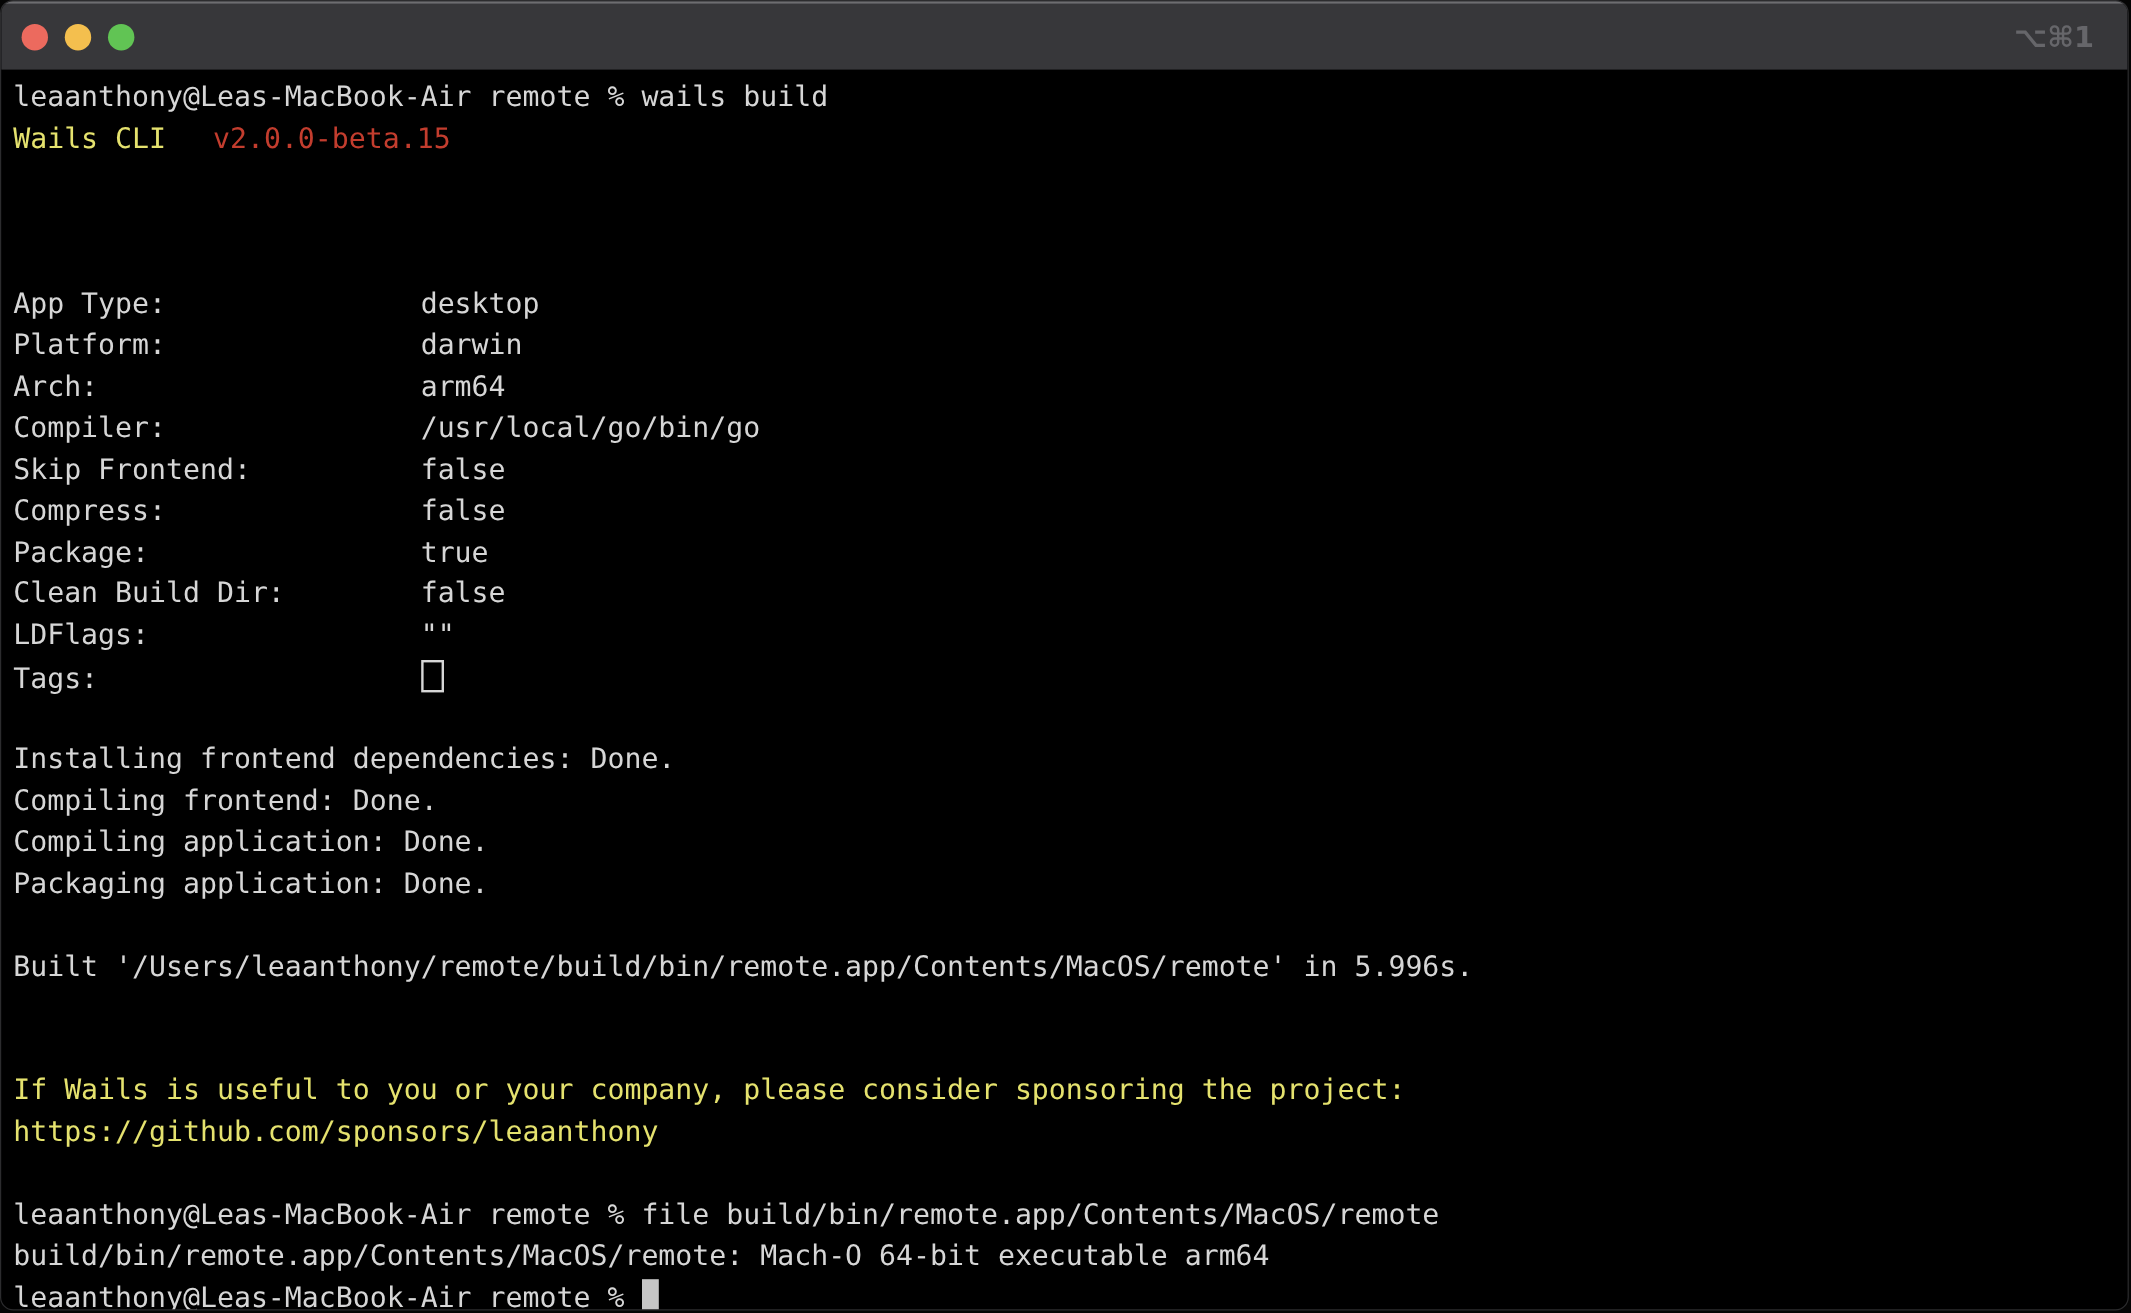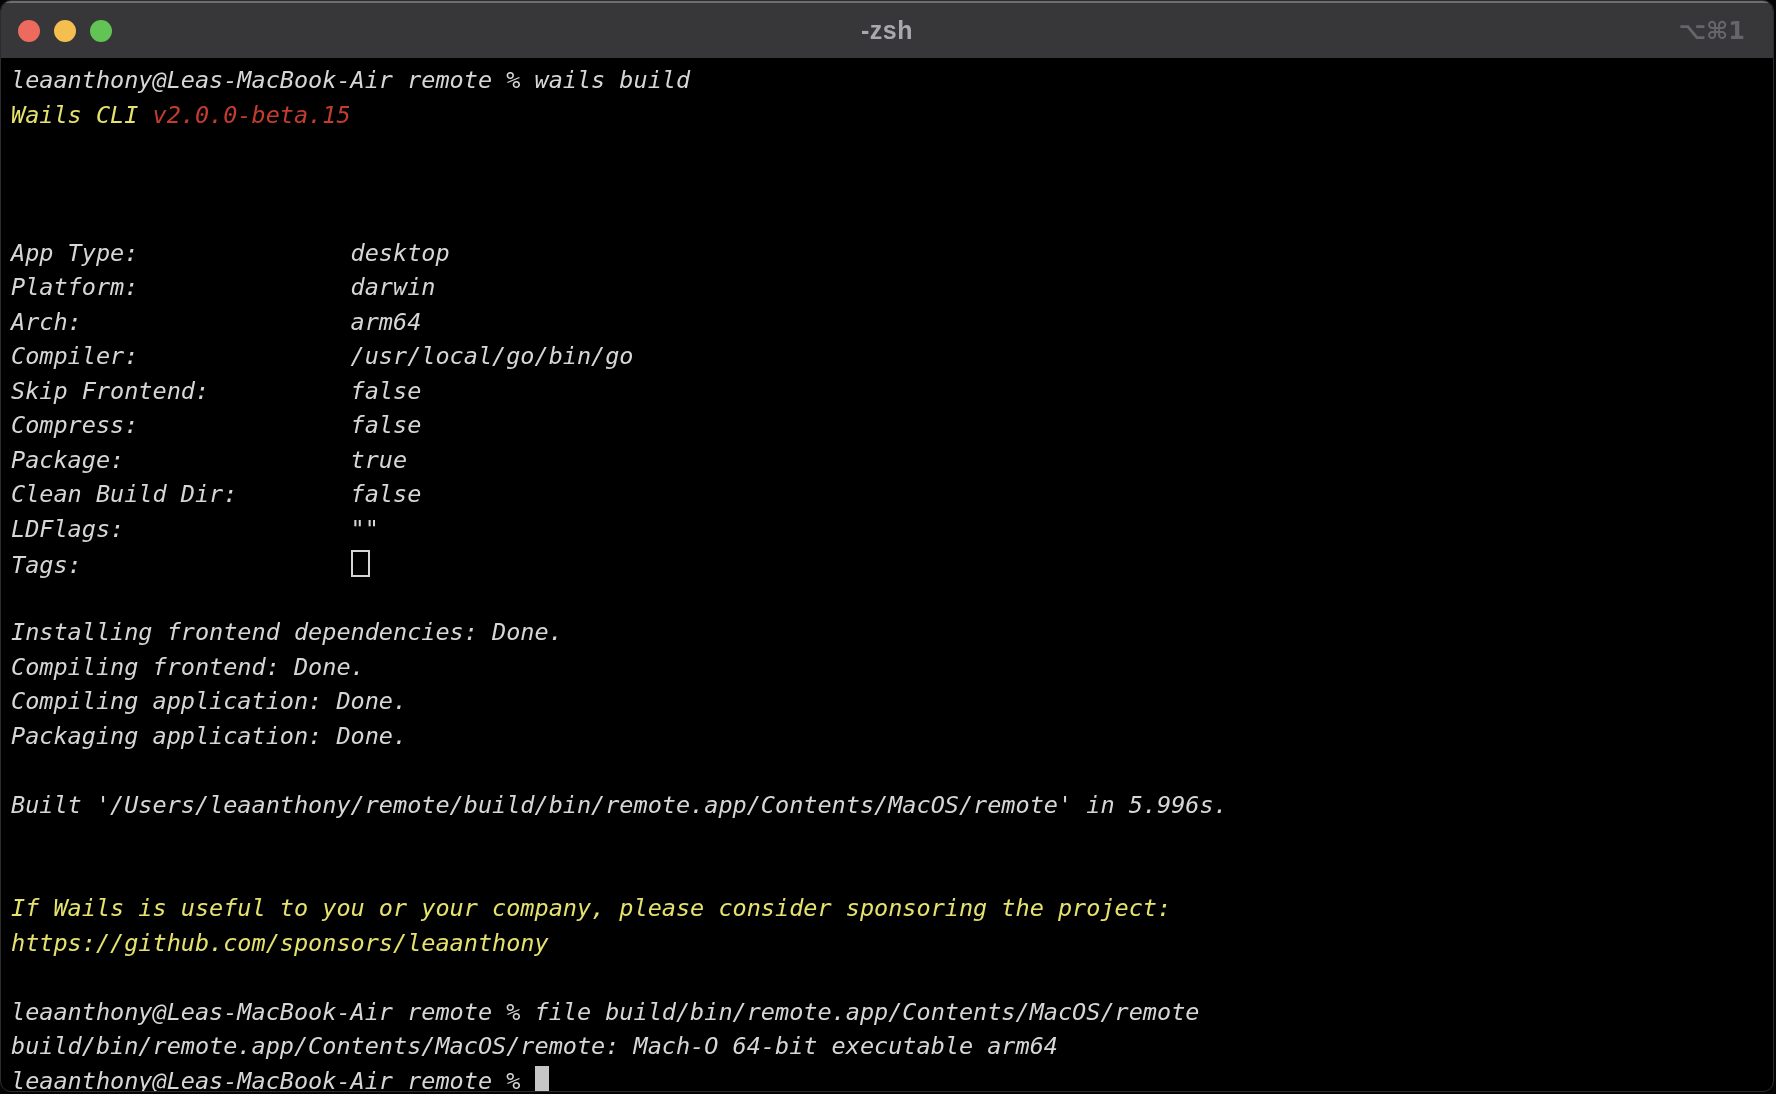--- a/index.html
+++ b/index.html
@@ -70,23 +70,23 @@
     color: var(--shortcut_fg, #66666a);
   }
   .term {
     padding: 5px 10px 0 10px;
     font-family: "DejaVu Sans Mono", monospace;
     font-size: 23.5px;
     line-height: 34.5px;
     color: var(--fg, #d6d6d6);
     white-space: pre;
   }
-  .term-line { height: 34.5px; font-style: italic; }
+  .term-line { height: 34.5px; }
   .seg-yellow { color: var(--yellow, #e5e26e); margin-top: 40px; }
-  .seg-red    { color: var(--red, #c33d2e); }
+  .seg-red    { color: var(--red, #c33d2e); margin-left: 25px; }
   .cursor {
     display: inline-block;
     width: 14px;
     height: 28px;
     background: var(--cursor, #c6c6c6);
     vertical-align: middle;
     margin-left: 1px;
     transform: translateY(-2px);
   }
   .tofu {
@@ -102,17 +102,16 @@
 </head>
 <body>
 
 <div class="window">
   <div class="titlebar">
     <div class="traffic-lights">
       <span class="tl red"></span>
       <span class="tl yellow"></span>
       <span class="tl green"></span>
     </div>
-    <div class="title">-zsh</div>
     <div class="shortcut">⌥⌘1</div>
   </div>
   <div class="term" id="term"><div class="term-line"><span>leaanthony@Leas-MacBook-Air remote % wails build</span></div><div class="term-line"><span class="seg-yellow">Wails CLI </span><span class="seg-red">v2.0.0-beta.15</span></div><div class="term-line">&nbsp;</div><div class="term-line">&nbsp;</div><div class="term-line">&nbsp;</div><div class="term-line"><span>App Type:               desktop</span></div><div class="term-line"><span>Platform:               darwin</span></div><div class="term-line"><span>Arch:                   arm64</span></div><div class="term-line"><span>Compiler:               /usr/local/go/bin/go</span></div><div class="term-line"><span>Skip Frontend:          false</span></div><div class="term-line"><span>Compress:               false</span></div><div class="term-line"><span>Package:                true</span></div><div class="term-line"><span>Clean Build Dir:        false</span></div><div class="term-line"><span>LDFlags:                ""</span></div><div class="term-line"><span>Tags:                   </span><span class="tofu"></span></div><div class="term-line">&nbsp;</div><div class="term-line"><span>Installing frontend dependencies: Done.</span></div><div class="term-line"><span>Compiling frontend: Done.</span></div><div class="term-line"><span>Compiling application: Done.</span></div><div class="term-line"><span>Packaging application: Done.</span></div><div class="term-line">&nbsp;</div><div class="term-line"><span>Built '/Users/leaanthony/remote/build/bin/remote.app/Contents/MacOS/remote' in 5.996s.</span></div><div class="term-line">&nbsp;</div><div class="term-line">&nbsp;</div><div class="term-line"><span class="seg-yellow">If Wails is useful to you or your company, please consider sponsoring the project:</span></div><div class="term-line"><span class="seg-yellow">https://github.com/sponsors/leaanthony</span></div><div class="term-line">&nbsp;</div><div class="term-line"><span>leaanthony@Leas-MacBook-Air remote % file build/bin/remote.app/Contents/MacOS/remote</span></div><div class="term-line"><span>build/bin/remote.app/Contents/MacOS/remote: Mach-O 64-bit executable arm64</span></div><div class="term-line"><span>leaanthony@Leas-MacBook-Air remote % </span><span class="cursor"></span></div></div>
 </div>
 
 </body></html>

